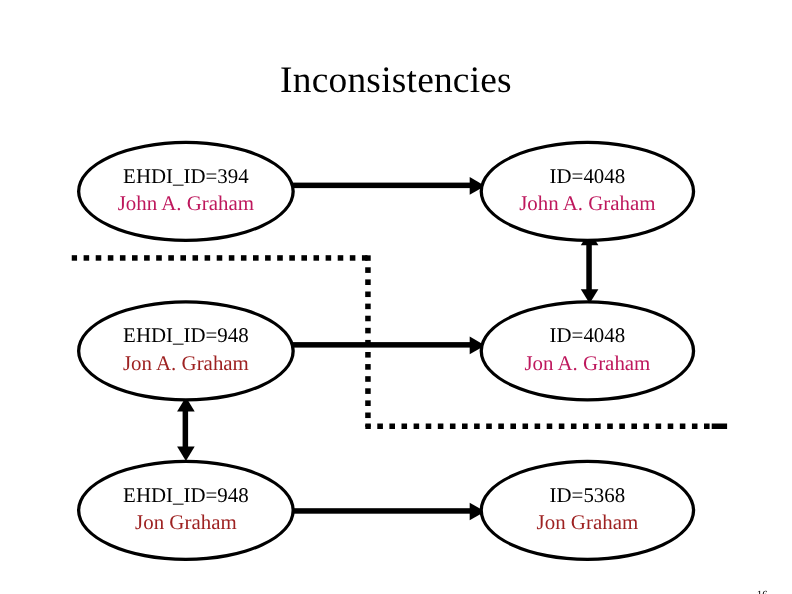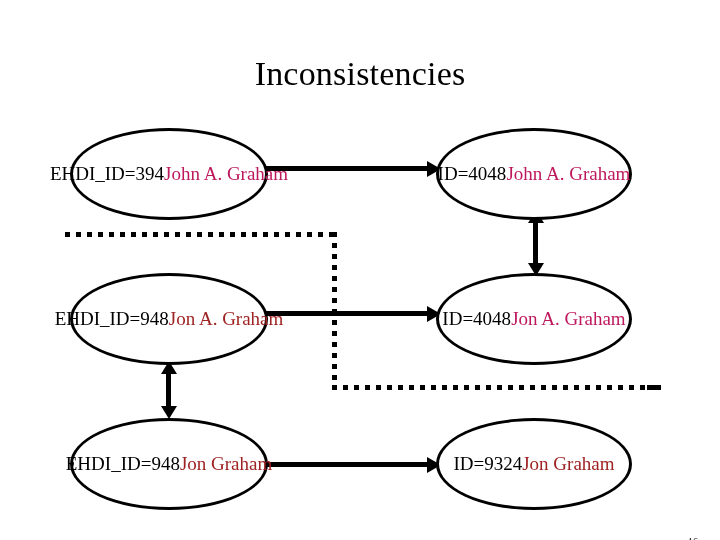--- a/index.html
+++ b/index.html
@@ -29,20 +29,21 @@
     font-weight: normal;
     letter-spacing: 0.2px;
   }
   .node {
     position: absolute;
     box-sizing: border-box;
     border: 3px solid #000000;
     border-radius: 50%;
     background: #ffffff;
     display: flex;
+    flex-direction: column;
     align-items: center;
     justify-content: center;
     z-index: 4;
   }
   .node .line1 {
     font-size: 19px;
     line-height: 24px;
     color: #000000;
     white-space: nowrap;
   }
@@ -183,19 +184,19 @@
     <div class="line1">ID=4048</div>
     <div class="line2 navy">Jon A. Graham</div>
   </div>
 
   <div class="node" style="left:70px; top:386px; width:198px; height:92px;">
     <div class="line1">EHDI_ID=948</div>
     <div class="line2 red">Jon Graham</div>
   </div>
 
   <div class="node" style="left:436px; top:386px; width:196px; height:92px;">
-    <div class="line1">ID=9324</div>
+    <div class="line1">ID=5368</div>
     <div class="line2 red">Jon Graham</div>
   </div>
 
   <div id="page-number">16</div>
 
 </div>
 
 </body></html>

